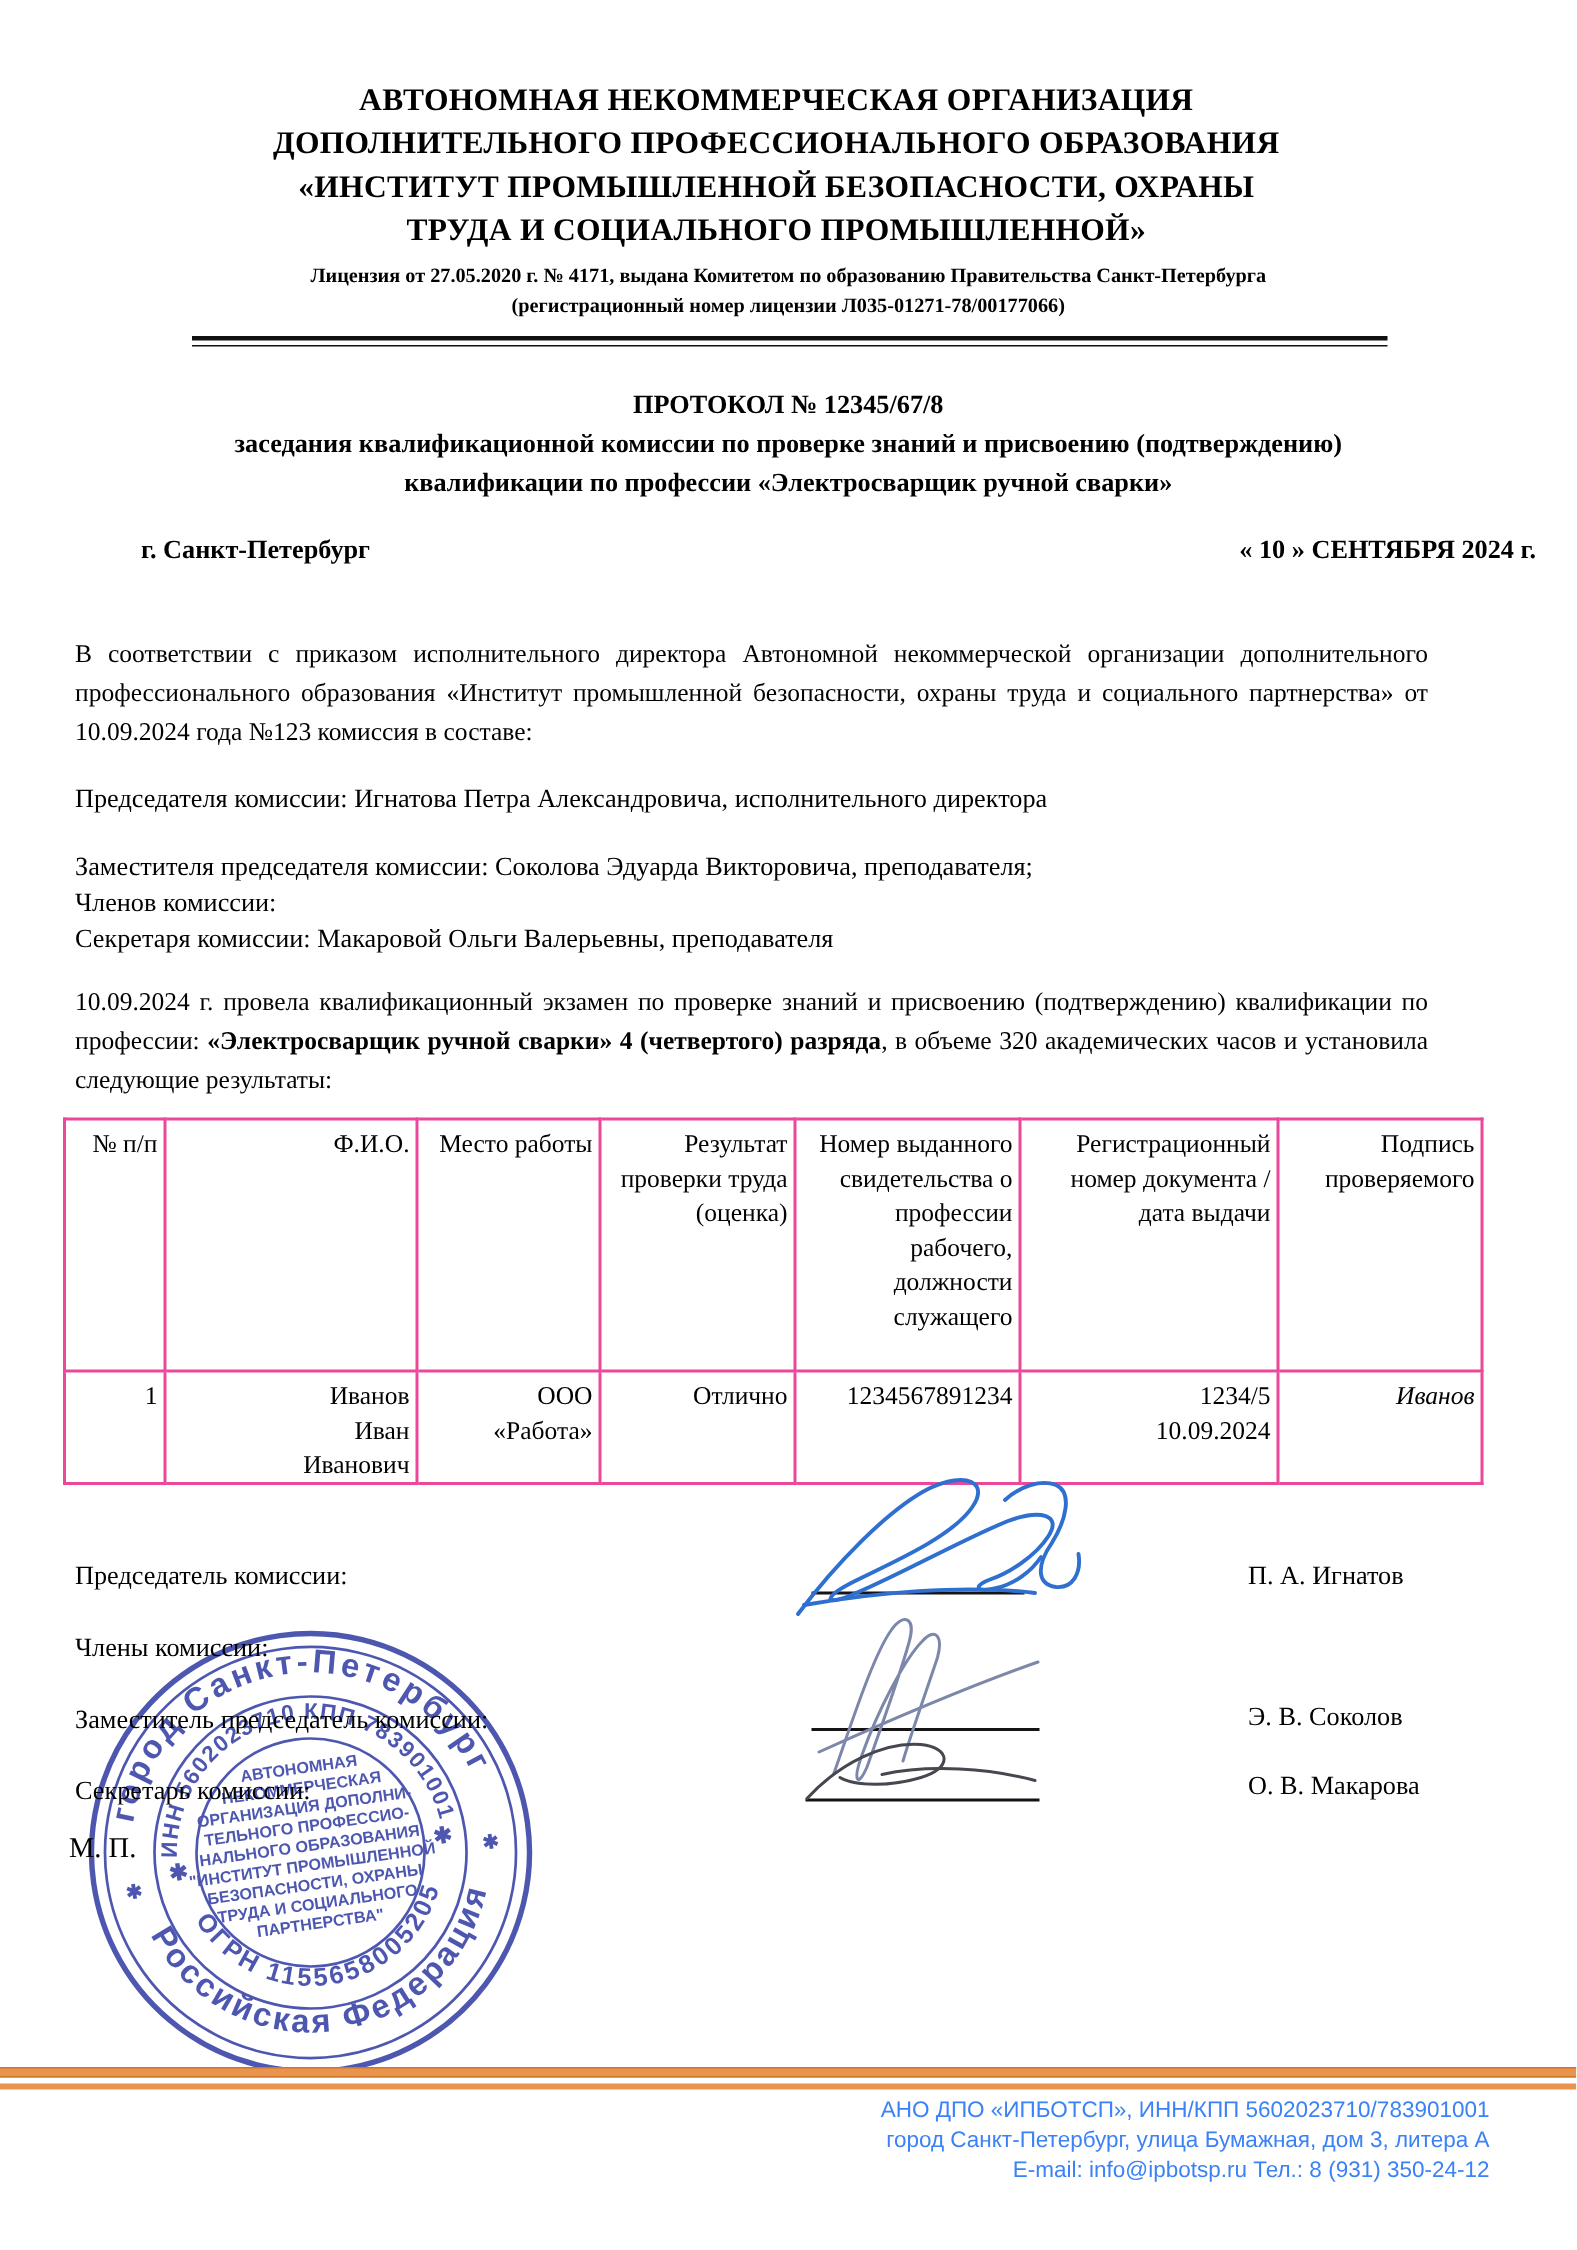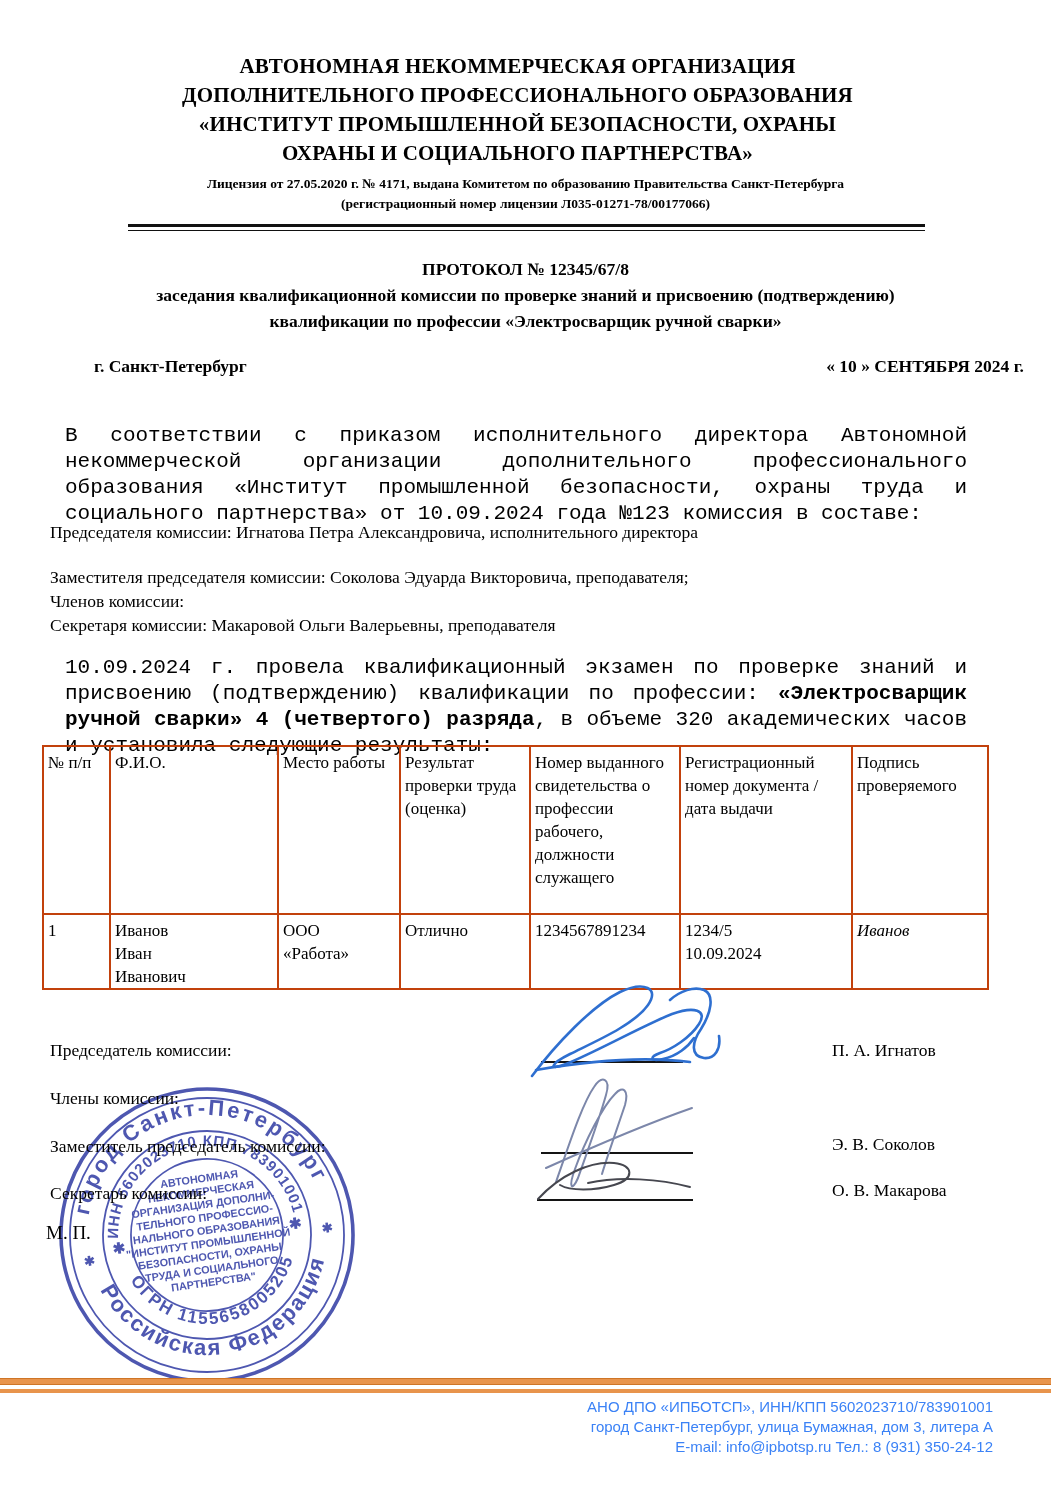--- a/index.html
+++ b/index.html
@@ -13,28 +13,28 @@
   .license{position:absolute;top:174px;left:0;right:0;text-align:center;
     font-weight:bold;font-size:13.5px;line-height:20px;}
   .rule{position:absolute;top:224px;left:128px;width:797px;height:3px;
     border-top:3px solid #111;border-bottom:1px solid #111;}
   
   .protocol-title{position:absolute;top:256px;left:0;right:0;text-align:center;
     font-weight:bold;font-size:17.5px;line-height:26px;}
   .meta-row{position:absolute;top:356px;left:50px;width:930px;display:flex;
     justify-content:space-between;font-weight:bold;font-size:17.5px;margin-left:44px;}
   
-  .para{position:absolute;left:65px;width:902px;font-size:21px;line-height:26px;
-    text-align:justify;font-family:Liberation Mono, monospace;}
+  .para{position:absolute;left:50px;width:902px;font-size:17px;line-height:26px;
+    text-align:justify;}
   .line-block{position:absolute;left:50px;width:902px;font-size:17.5px;line-height:24px;}
   
   table.results{position:absolute;top:745px;left:42px;width:945px;
     border-collapse:collapse;table-layout:fixed;font-size:17px;}
-  table.results th,table.results td{border:2px solid #c2410c;vertical-align:top;
-    text-align:left;font-weight:normal;line-height:23px;padding:4px 4px 0 4px;margin-top:20px;}
+  table.results th,table.results td{border:2px solid #ec4899;vertical-align:top;
+    text-align:right;font-weight:normal;line-height:23px;padding:4px 4px 0 4px;margin-top:20px;}
   table.results thead tr{height:168px;}
   table.results tbody tr{height:65px;}
   td.left{text-align:left;padding-left:10px;}
   .preline{white-space:pre-line;}
   td.sig{font-style:italic;}
   
   .sig-label{position:absolute;left:50px;font-size:17.5px;}
   .sig-name{position:absolute;left:832px;font-size:17.5px;}
   .sig-line{position:absolute;height:0;border-top:2px solid #141414;}
   .sig-img{position:absolute;}
@@ -51,21 +51,21 @@
 </style>
 </head>
 <body>
 
 <div class="page">
 
   <div class="org-header">
     <div>АВТОНОМНАЯ НЕКОММЕРЧЕСКАЯ ОРГАНИЗАЦИЯ</div>
     <div>ДОПОЛНИТЕЛЬНОГО ПРОФЕССИОНАЛЬНОГО ОБРАЗОВАНИЯ</div>
     <div>«ИНСТИТУТ ПРОМЫШЛЕННОЙ БЕЗОПАСНОСТИ, ОХРАНЫ</div>
-    <div>ОХРАНЫ И СОЦИАЛЬНОГО ПАРТНЕРСТВА»</div>
+    <div>ТРУДА И СОЦИАЛЬНОГО ПРОМЫШЛЕННОЙ»</div>
   </div>
   <div class="license">
     <div>Лицензия от 27.05.2020 г. № 4171, выдана Комитетом по образованию Правительства Санкт-Петербурга</div>
     <div>(регистрационный номер лицензии Л035-01271-78/00177066)</div>
   </div>
   <div class="rule"></div>
 
   <div class="protocol-title">
     <div>ПРОТОКОЛ № 12345/67/8</div>
     <div>заседания квалификационной комиссии по проверке знаний и присвоению (подтверждению)</div>

